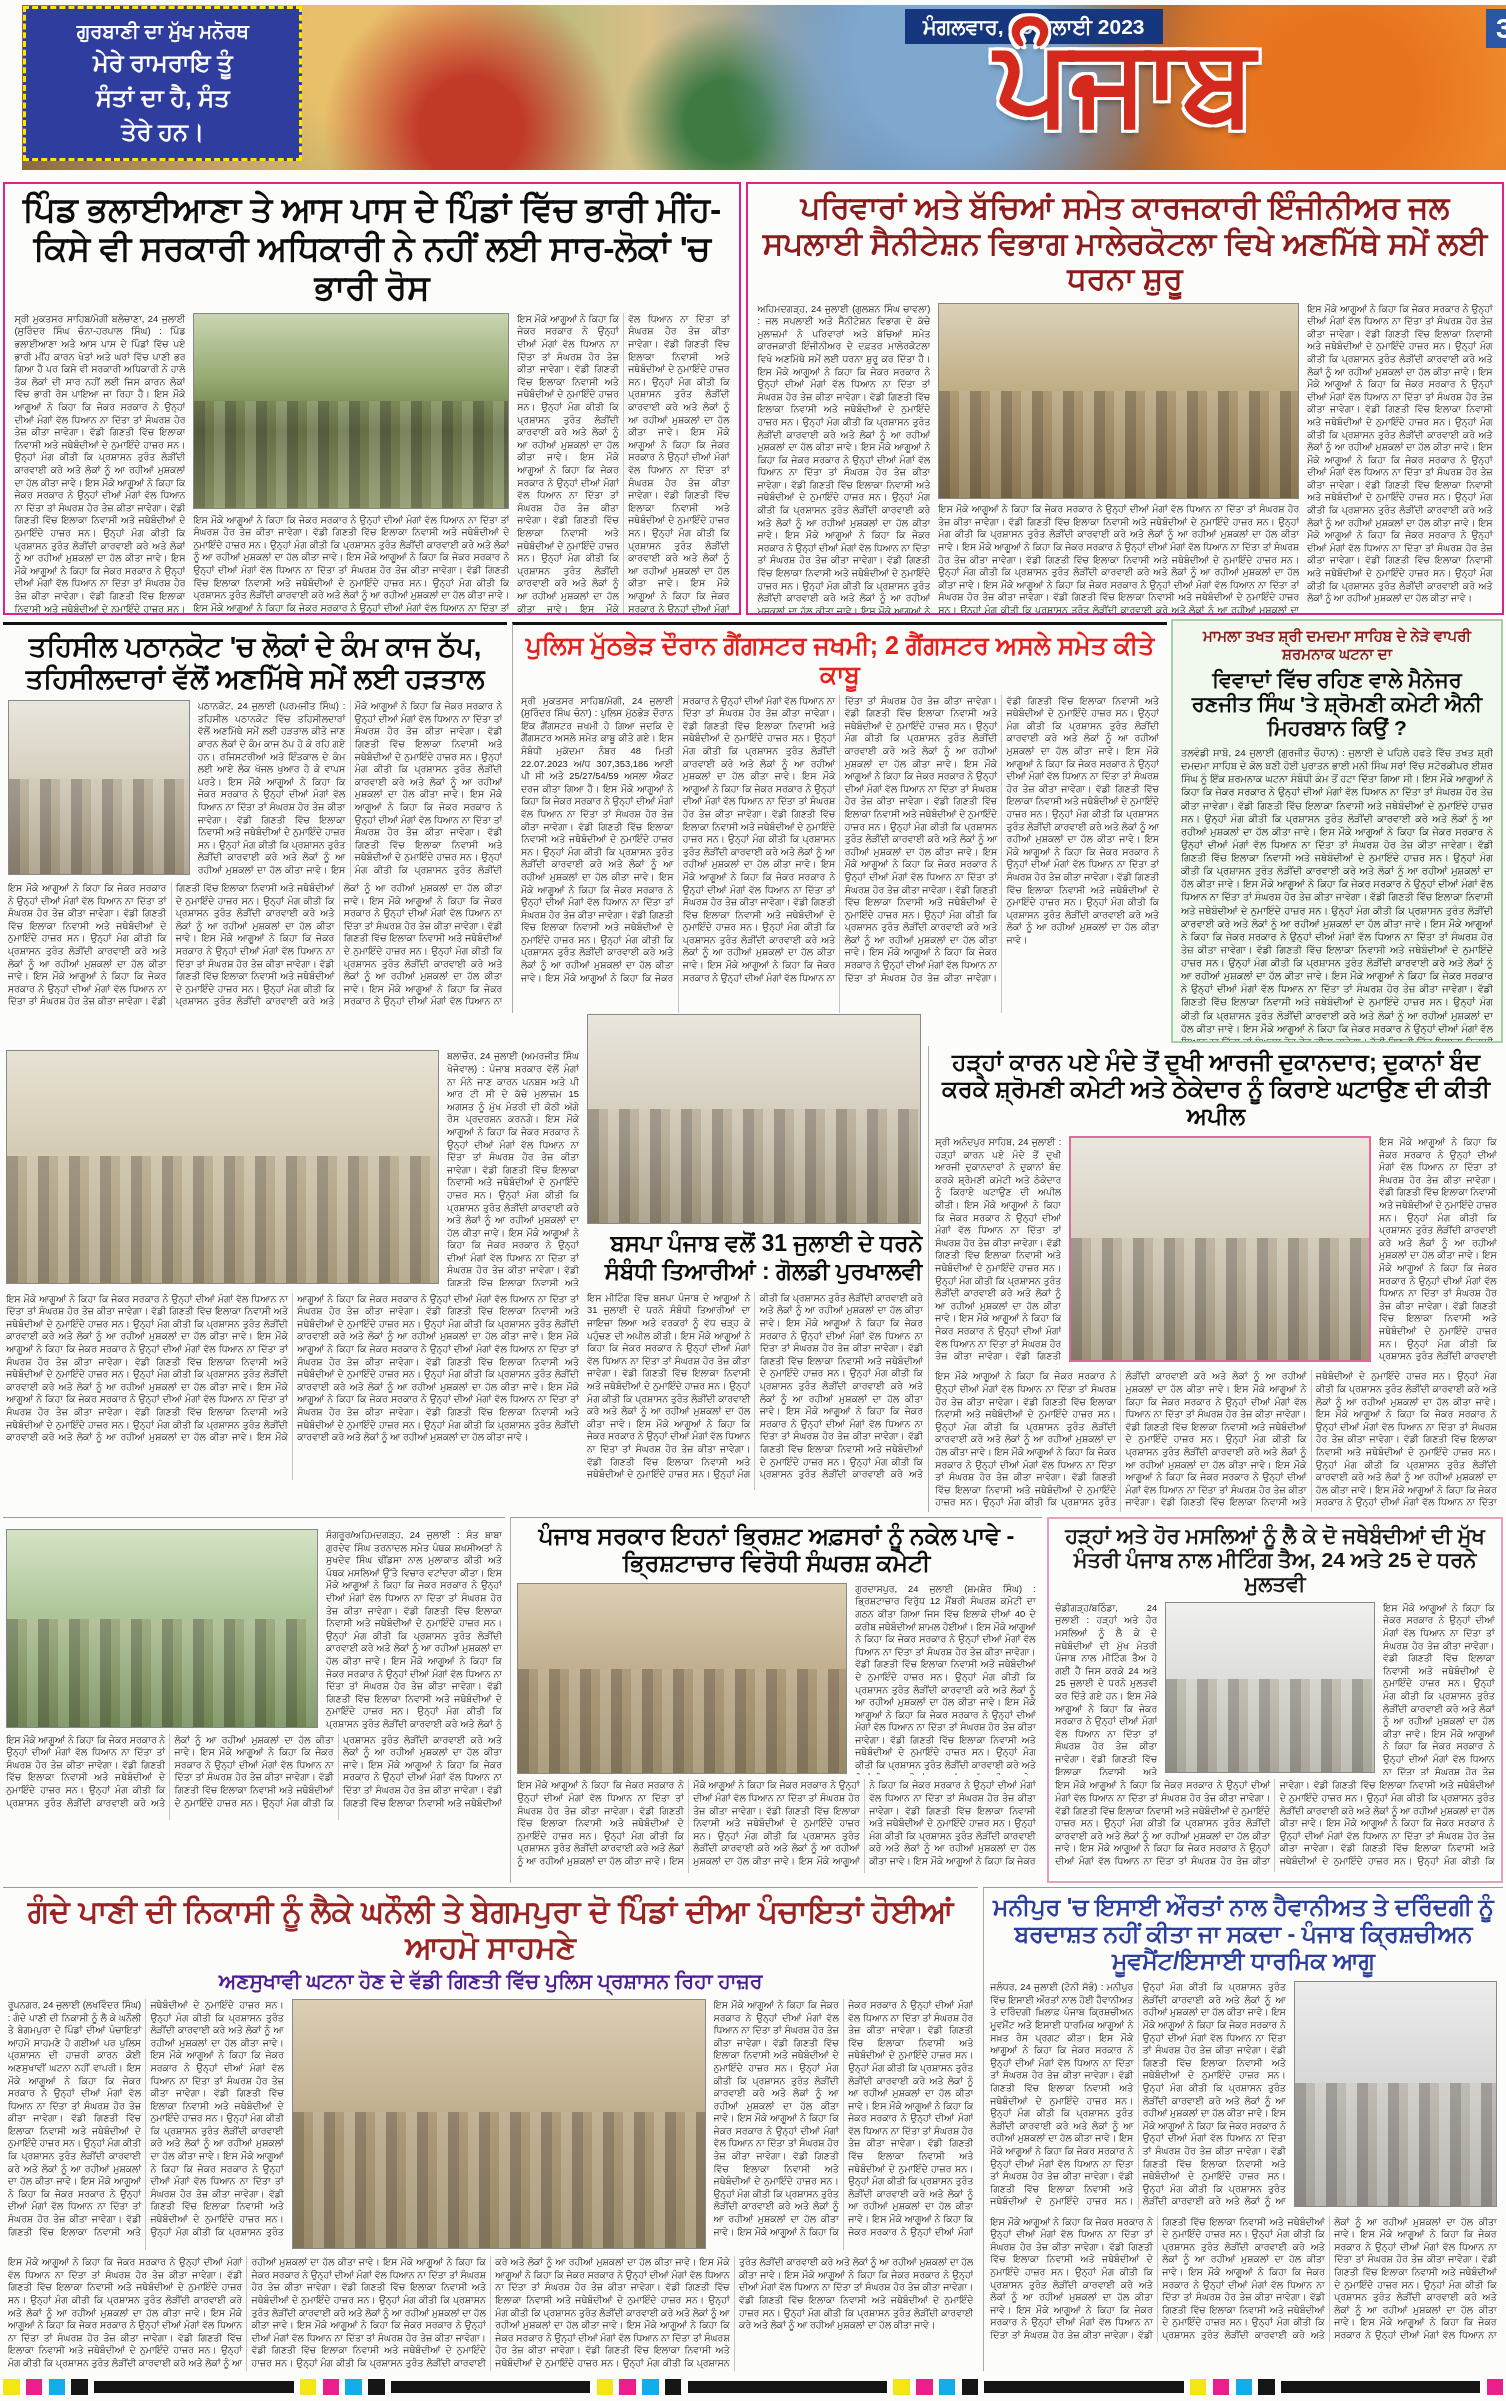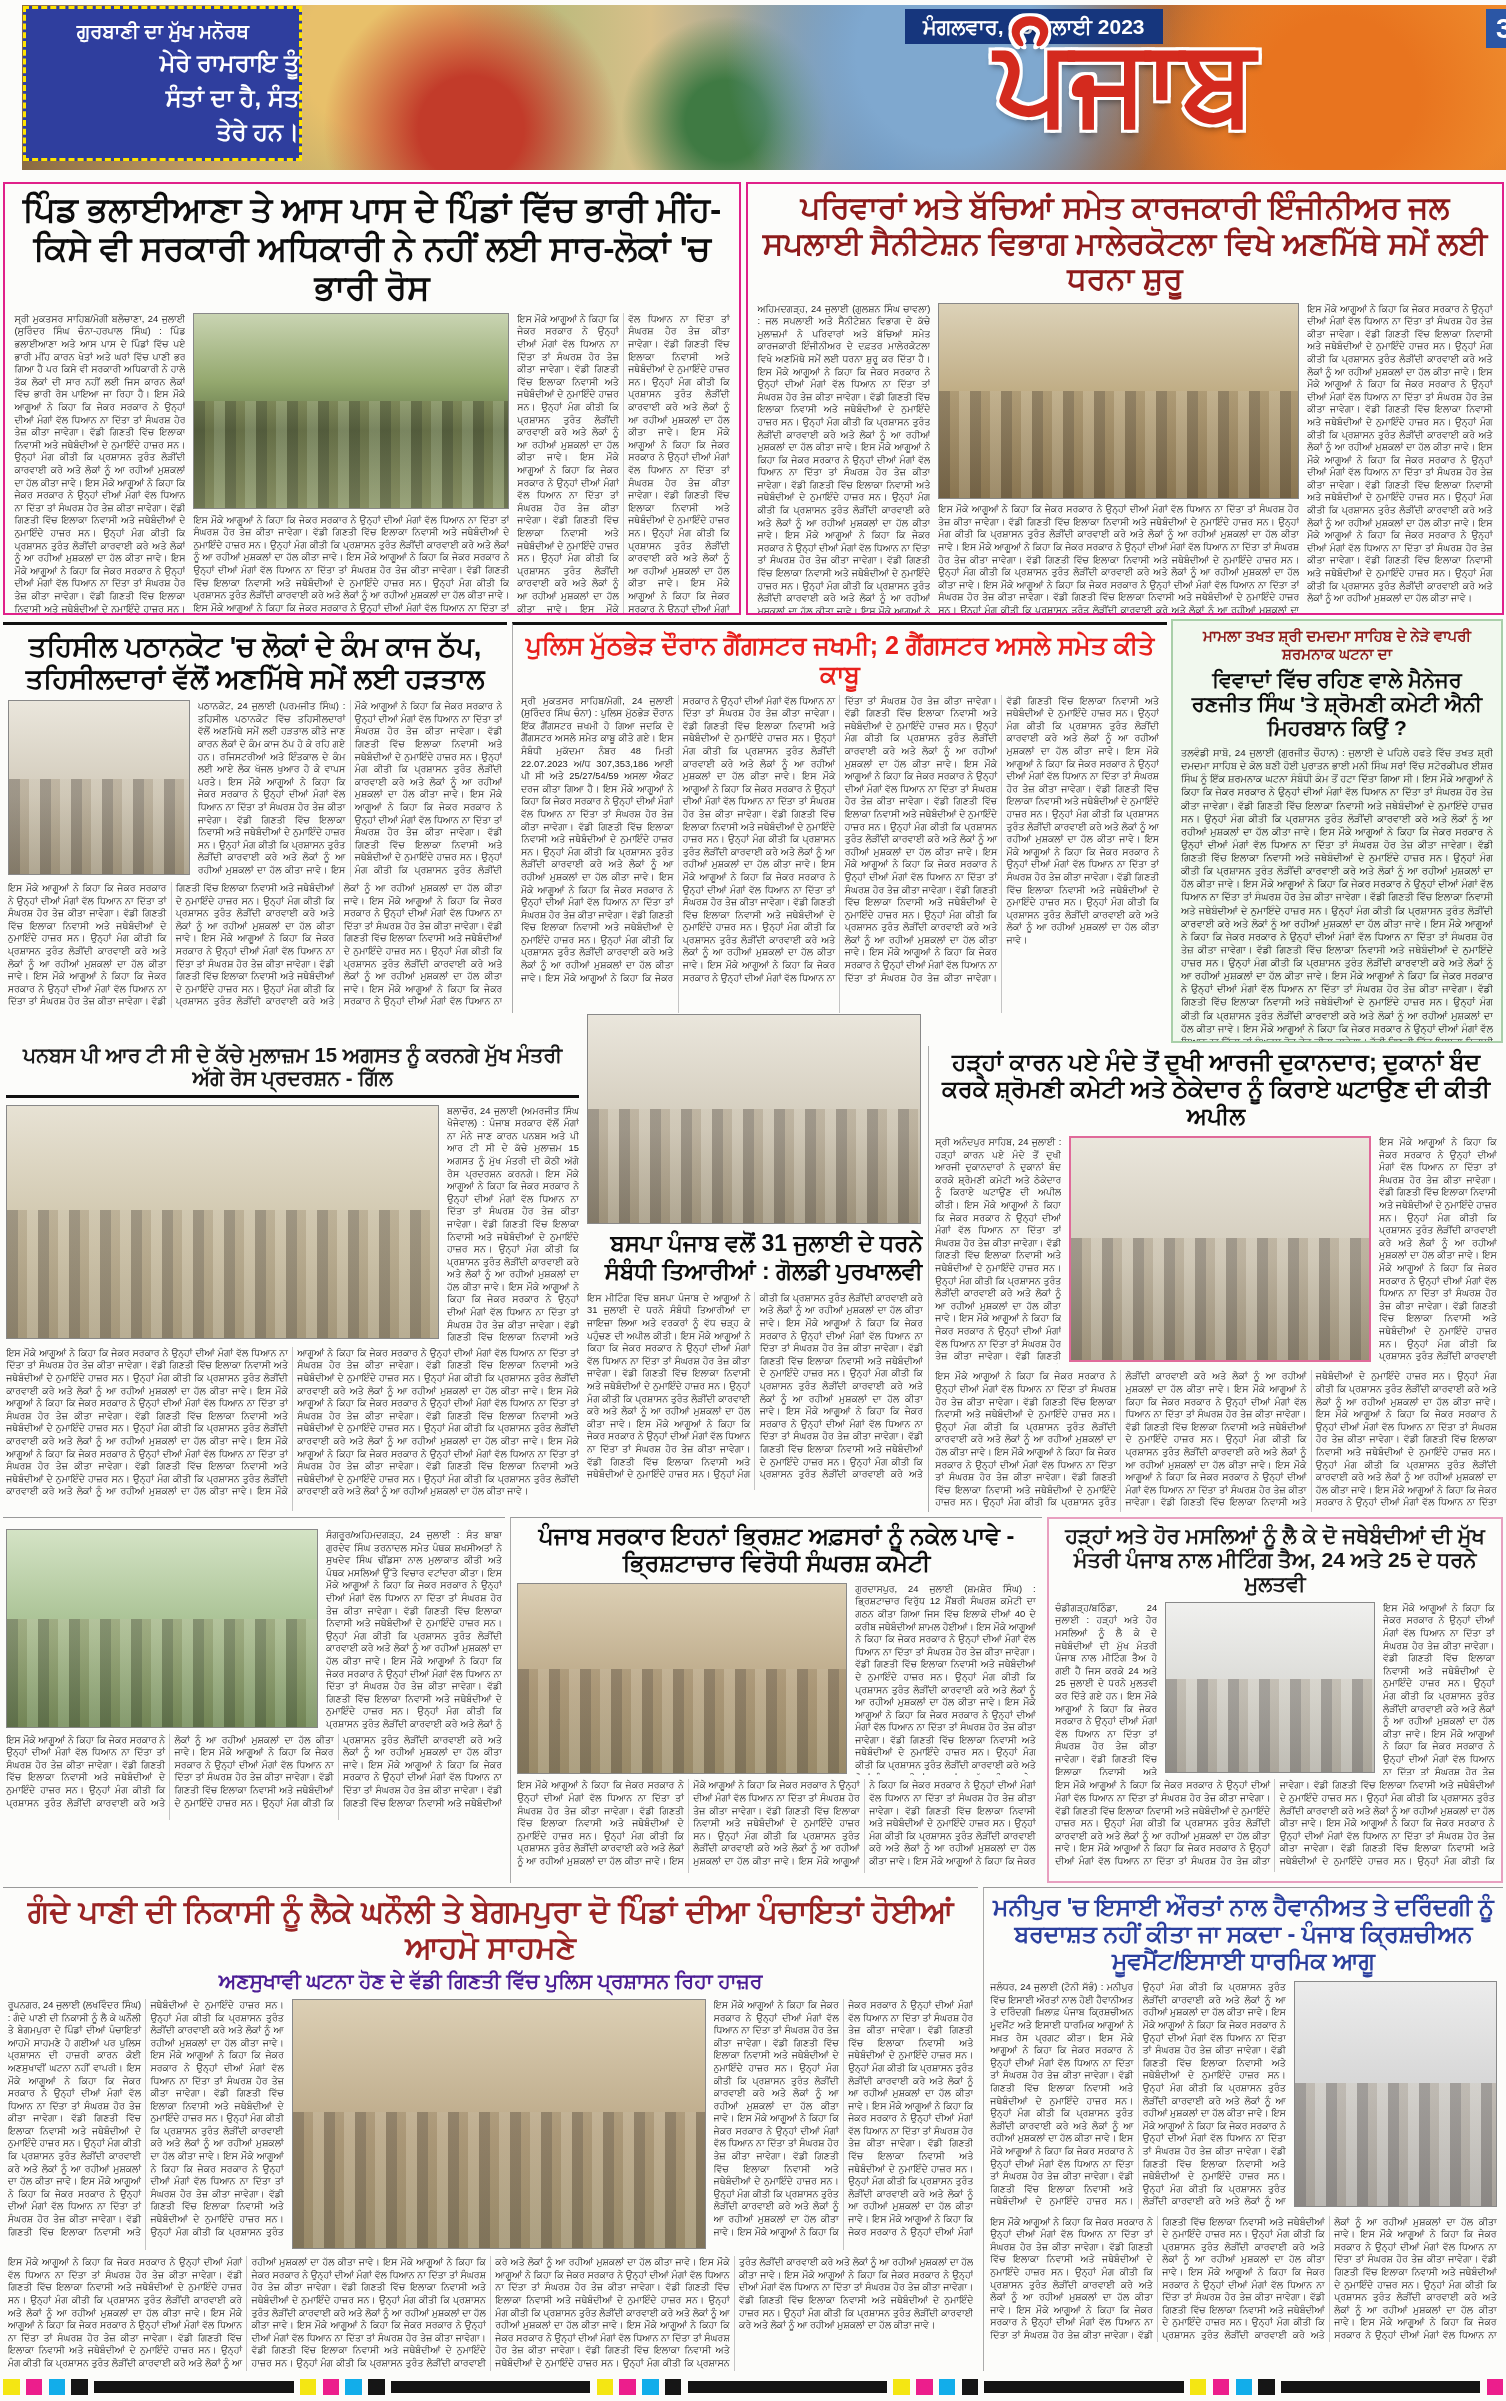--- a/index.html
+++ b/index.html
@@ -14,21 +14,21 @@
       radial-gradient(circle at 62% 30%, #7fa8cf 0 10%, rgba(127,168,207,0) 24%),
       radial-gradient(circle at 30% 75%, #c23b2a 0 5%, rgba(194,59,42,0) 14%),
       radial-gradient(circle at 47% 70%, #3f7a43 0 5%, rgba(63,122,67,0) 13%),
       radial-gradient(circle at 24% 30%, #e8c06a 0 7%, rgba(232,192,106,0) 16%),
       linear-gradient(90deg,#8a6a42 0%,#caa46a 14%,#9db46e 28%,#d8c08a 42%,#5a7fa8 58%,#96603c 72%,#e07a2c 86%,#c8571f 100%);
     overflow:hidden;margin-left:17px;}
   #motto-box{left:1.6px;top:1.6px;width:279px;height:155px;background:#2f3e9e;
     border:3.1px dashed #ffe400;box-sizing:border-box;color:#fff;text-align:center;
     display:flex;flex-direction:column;justify-content:center;gap:4.7px;}
   #motto-box .t{font-size:19.6px;font-weight:bold;}
-  #motto-box .l{font-size:24px;font-weight:bold;line-height:1.25;text-align:right;}
+  #motto-box .l{font-size:24px;font-weight:bold;line-height:1.25;}
   #pehredar{left:424px;top:38px;font-size:72px;font-weight:bold;color:#e8231f;line-height:1;
     text-shadow:-2.4px -2.4px 0 #fff,2.4px -2.4px 0 #fff,-2.4px 2.4px 0 #fff,2.4px 2.4px 0 #fff,0 3.1px 4.7px rgba(0,0,0,.35);}
   #punjab-logo{left:973px;top:6.3px;font-size:118px;font-weight:bold;color:#d42a1e;line-height:1.2;
     text-shadow:-3.1px -3.1px 0 #fff,3.1px -3.1px 0 #fff,-3.1px 3.1px 0 #fff,3.1px 3.1px 0 #fff,0 4.7px 6.3px rgba(0,0,0,.4);}
   #date-box{left:883px;top:4.7px;min-width:236px;height:35px;background:#16367d;color:#fff;
     font-size:21px;font-weight:bold;display:flex;align-items:center;justify-content:center;padding:0 11px;}
   #page-num{left:1464px;top:4.7px;width:36px;height:39px;background:#2b56a5;color:#fff;
     font-size:28px;font-weight:bold;display:flex;align-items:center;justify-content:center;}
   
   .article{box-sizing:border-box;overflow:hidden;}
@@ -156,21 +156,20 @@
 
   <div id="a-manager" class="abs article">
     <div class="kicker">ਮਾਮਲਾ ਤਖਤ ਸ਼੍ਰੀ ਦਮਦਮਾ ਸਾਹਿਬ ਦੇ ਨੇੜੇ ਵਾਪਰੀ ਸ਼ਰਮਨਾਕ ਘਟਨਾ ਦਾ</div>
     <div class="hl hl-s mt6">ਵਿਵਾਦਾਂ ਵਿੱਚ ਰਹਿਣ ਵਾਲੇ ਮੈਨੇਜਰ ਰਣਜੀਤ ਸਿੰਘ 'ਤੇ ਸ਼੍ਰੋਮਣੀ ਕਮੇਟੀ ਐਨੀ ਮਿਹਰਬਾਨ ਕਿਉਂ ?</div>
     <div class="body mt8" style="height:314px;font-size:9.8px;">
       <span>ਤਲਵੰਡੀ ਸਾਬੋ, 24 ਜੁਲਾਈ (ਗੁਰਜੀਤ ਚੌਹਾਨ) : ਜੁਲਾਈ ਦੇ ਪਹਿਲੇ ਹਫਤੇ ਵਿੱਚ ਤਖਤ ਸ਼੍ਰੀ ਦਮਦਮਾ ਸਾਹਿਬ ਦੇ ਕੋਲ ਬਣੀ ਹੋਈ ਪੁਰਾਤਨ ਭਾਈ ਮਨੀ ਸਿੰਘ ਸਰਾਂ ਵਿੱਚ ਸਟੋਰਕੀਪਰ ਈਸ਼ਰ ਸਿੰਘ ਨੂੰ ਇੱਕ ਸ਼ਰਮਨਾਕ ਘਟਨਾ ਸੰਬੰਧੀ ਕੰਮ ਤੋਂ ਹਟਾ ਦਿੱਤਾ ਗਿਆ ਸੀ। </span><span>ਇਸ ਮੌਕੇ ਆਗੂਆਂ ਨੇ ਕਿਹਾ ਕਿ ਜੇਕਰ ਸਰਕਾਰ ਨੇ ਉਨ੍ਹਾਂ ਦੀਆਂ ਮੰਗਾਂ ਵੱਲ ਧਿਆਨ ਨਾ ਦਿੱਤਾ ਤਾਂ ਸੰਘਰਸ਼ ਹੋਰ ਤੇਜ਼ ਕੀਤਾ ਜਾਵੇਗਾ। ਵੱਡੀ ਗਿਣਤੀ ਵਿੱਚ ਇਲਾਕਾ ਨਿਵਾਸੀ ਅਤੇ ਜਥੇਬੰਦੀਆਂ ਦੇ ਨੁਮਾਇੰਦੇ ਹਾਜ਼ਰ ਸਨ। ਉਨ੍ਹਾਂ ਮੰਗ ਕੀਤੀ ਕਿ ਪ੍ਰਸ਼ਾਸਨ ਤੁਰੰਤ ਲੋੜੀਂਦੀ ਕਾਰਵਾਈ ਕਰੇ ਅਤੇ ਲੋਕਾਂ ਨੂੰ ਆ ਰਹੀਆਂ ਮੁਸ਼ਕਲਾਂ ਦਾ ਹੱਲ ਕੀਤਾ ਜਾਵੇ। ਇਸ ਮੌਕੇ ਆਗੂਆਂ ਨੇ ਕਿਹਾ ਕਿ ਜੇਕਰ ਸਰਕਾਰ ਨੇ ਉਨ੍ਹਾਂ ਦੀਆਂ ਮੰਗਾਂ ਵੱਲ ਧਿਆਨ ਨਾ ਦਿੱਤਾ ਤਾਂ ਸੰਘਰਸ਼ ਹੋਰ ਤੇਜ਼ ਕੀਤਾ ਜਾਵੇਗਾ। ਵੱਡੀ ਗਿਣਤੀ ਵਿੱਚ ਇਲਾਕਾ ਨਿਵਾਸੀ ਅਤੇ ਜਥੇਬੰਦੀਆਂ ਦੇ ਨੁਮਾਇੰਦੇ ਹਾਜ਼ਰ ਸਨ। ਉਨ੍ਹਾਂ ਮੰਗ ਕੀਤੀ ਕਿ ਪ੍ਰਸ਼ਾਸਨ ਤੁਰੰਤ ਲੋੜੀਂਦੀ ਕਾਰਵਾਈ ਕਰੇ ਅਤੇ ਲੋਕਾਂ ਨੂੰ ਆ ਰਹੀਆਂ ਮੁਸ਼ਕਲਾਂ ਦਾ ਹੱਲ ਕੀਤਾ ਜਾਵੇ। ਇਸ ਮੌਕੇ ਆਗੂਆਂ ਨੇ ਕਿਹਾ ਕਿ ਜੇਕਰ ਸਰਕਾਰ ਨੇ ਉਨ੍ਹਾਂ ਦੀਆਂ ਮੰਗਾਂ ਵੱਲ ਧਿਆਨ ਨਾ ਦਿੱਤਾ ਤਾਂ ਸੰਘਰਸ਼ ਹੋਰ ਤੇਜ਼ ਕੀਤਾ ਜਾਵੇਗਾ। ਵੱਡੀ ਗਿਣਤੀ ਵਿੱਚ ਇਲਾਕਾ ਨਿਵਾਸੀ ਅਤੇ ਜਥੇਬੰਦੀਆਂ ਦੇ ਨੁਮਾਇੰਦੇ ਹਾਜ਼ਰ ਸਨ। ਉਨ੍ਹਾਂ ਮੰਗ ਕੀਤੀ ਕਿ ਪ੍ਰਸ਼ਾਸਨ ਤੁਰੰਤ ਲੋੜੀਂਦੀ ਕਾਰਵਾਈ ਕਰੇ ਅਤੇ ਲੋਕਾਂ ਨੂੰ ਆ ਰਹੀਆਂ ਮੁਸ਼ਕਲਾਂ ਦਾ ਹੱਲ ਕੀਤਾ ਜਾਵੇ। ਇਸ ਮੌਕੇ ਆਗੂਆਂ ਨੇ ਕਿਹਾ ਕਿ ਜੇਕਰ ਸਰਕਾਰ ਨੇ ਉਨ੍ਹਾਂ ਦੀਆਂ ਮੰਗਾਂ ਵੱਲ ਧਿਆਨ ਨਾ ਦਿੱਤਾ ਤਾਂ ਸੰਘਰਸ਼ ਹੋਰ ਤੇਜ਼ ਕੀਤਾ ਜਾਵੇਗਾ। ਵੱਡੀ ਗਿਣਤੀ ਵਿੱਚ ਇਲਾਕਾ ਨਿਵਾਸੀ ਅਤੇ ਜਥੇਬੰਦੀਆਂ ਦੇ ਨੁਮਾਇੰਦੇ ਹਾਜ਼ਰ ਸਨ। ਉਨ੍ਹਾਂ ਮੰਗ ਕੀਤੀ ਕਿ ਪ੍ਰਸ਼ਾਸਨ ਤੁਰੰਤ ਲੋੜੀਂਦੀ ਕਾਰਵਾਈ ਕਰੇ ਅਤੇ ਲੋਕਾਂ ਨੂੰ ਆ ਰਹੀਆਂ ਮੁਸ਼ਕਲਾਂ ਦਾ ਹੱਲ ਕੀਤਾ ਜਾਵੇ। ਇਸ ਮੌਕੇ ਆਗੂਆਂ ਨੇ ਕਿਹਾ ਕਿ ਜੇਕਰ ਸਰਕਾਰ ਨੇ ਉਨ੍ਹਾਂ ਦੀਆਂ ਮੰਗਾਂ ਵੱਲ ਧਿਆਨ ਨਾ ਦਿੱਤਾ ਤਾਂ ਸੰਘਰਸ਼ ਹੋਰ ਤੇਜ਼ ਕੀਤਾ ਜਾਵੇਗਾ। ਵੱਡੀ ਗਿਣਤੀ ਵਿੱਚ ਇਲਾਕਾ ਨਿਵਾਸੀ ਅਤੇ ਜਥੇਬੰਦੀਆਂ ਦੇ ਨੁਮਾਇੰਦੇ ਹਾਜ਼ਰ ਸਨ। ਉਨ੍ਹਾਂ ਮੰਗ ਕੀਤੀ ਕਿ ਪ੍ਰਸ਼ਾਸਨ ਤੁਰੰਤ ਲੋੜੀਂਦੀ ਕਾਰਵਾਈ ਕਰੇ ਅਤੇ ਲੋਕਾਂ ਨੂੰ ਆ ਰਹੀਆਂ ਮੁਸ਼ਕਲਾਂ ਦਾ ਹੱਲ ਕੀਤਾ ਜਾਵੇ। ਇਸ ਮੌਕੇ ਆਗੂਆਂ ਨੇ ਕਿਹਾ ਕਿ ਜੇਕਰ ਸਰਕਾਰ ਨੇ ਉਨ੍ਹਾਂ ਦੀਆਂ ਮੰਗਾਂ ਵੱਲ ਧਿਆਨ ਨਾ ਦਿੱਤਾ ਤਾਂ ਸੰਘਰਸ਼ ਹੋਰ ਤੇਜ਼ ਕੀਤਾ ਜਾਵੇਗਾ। ਵੱਡੀ ਗਿਣਤੀ ਵਿੱਚ ਇਲਾਕਾ ਨਿਵਾਸੀ ਅਤੇ ਜਥੇਬੰਦੀਆਂ ਦੇ ਨੁਮਾਇੰਦੇ ਹਾਜ਼ਰ ਸਨ। ਉਨ੍ਹਾਂ ਮੰਗ ਕੀਤੀ ਕਿ ਪ੍ਰਸ਼ਾਸਨ ਤੁਰੰਤ ਲੋੜੀਂਦੀ ਕਾਰਵਾਈ ਕਰੇ ਅਤੇ ਲੋਕਾਂ ਨੂੰ ਆ ਰਹੀਆਂ ਮੁਸ਼ਕਲਾਂ ਦਾ ਹੱਲ ਕੀਤਾ ਜਾਵੇ। </span>
     </div>
   </div>
 
   <div id="a-prtc" class="abs article">
-    <div class="hl" style="font-size:20.4px;border-bottom:3.1px solid #111;padding-bottom:4.7px;">ਪਨਬਸ ਪੀ ਆਰ ਟੀ ਸੀ ਦੇ ਕੱਚੇ ਮੁਲਾਜ਼ਮ 15 ਅਗਸਤ ਨੂੰ ਕਰਨਗੇ ਮੁੱਖ ਮੰਤਰੀ ਅੱਗੇ ਰੋਸ ਪ੍ਰਦਰਸ਼ਨ - ਗਿੱਲ</div>
     <div class="row mt8" style="height:236px;">
       <div class="photo ph-hall ph-people" style="width:433px;height:234px;"></div>
       <div class="body" style="flex:1;">
         <span>ਬਲਾਚੌਰ, 24 ਜੁਲਾਈ (ਅਮਰਜੀਤ ਸਿੰਘ ਖੋਜੇਵਾਲ) : ਪੰਜਾਬ ਸਰਕਾਰ ਵੱਲੋਂ ਮੰਗਾਂ ਨਾ ਮੰਨੇ ਜਾਣ ਕਾਰਨ ਪਨਬਸ ਅਤੇ ਪੀ ਆਰ ਟੀ ਸੀ ਦੇ ਕੱਚੇ ਮੁਲਾਜ਼ਮ 15 ਅਗਸਤ ਨੂੰ ਮੁੱਖ ਮੰਤਰੀ ਦੀ ਕੋਠੀ ਅੱਗੇ ਰੋਸ ਪ੍ਰਦਰਸ਼ਨ ਕਰਨਗੇ। </span><span>ਇਸ ਮੌਕੇ ਆਗੂਆਂ ਨੇ ਕਿਹਾ ਕਿ ਜੇਕਰ ਸਰਕਾਰ ਨੇ ਉਨ੍ਹਾਂ ਦੀਆਂ ਮੰਗਾਂ ਵੱਲ ਧਿਆਨ ਨਾ ਦਿੱਤਾ ਤਾਂ ਸੰਘਰਸ਼ ਹੋਰ ਤੇਜ਼ ਕੀਤਾ ਜਾਵੇਗਾ। ਵੱਡੀ ਗਿਣਤੀ ਵਿੱਚ ਇਲਾਕਾ ਨਿਵਾਸੀ ਅਤੇ ਜਥੇਬੰਦੀਆਂ ਦੇ ਨੁਮਾਇੰਦੇ ਹਾਜ਼ਰ ਸਨ। ਉਨ੍ਹਾਂ ਮੰਗ ਕੀਤੀ ਕਿ ਪ੍ਰਸ਼ਾਸਨ ਤੁਰੰਤ ਲੋੜੀਂਦੀ ਕਾਰਵਾਈ ਕਰੇ ਅਤੇ ਲੋਕਾਂ ਨੂੰ ਆ ਰਹੀਆਂ ਮੁਸ਼ਕਲਾਂ ਦਾ ਹੱਲ ਕੀਤਾ ਜਾਵੇ। ਇਸ ਮੌਕੇ ਆਗੂਆਂ ਨੇ ਕਿਹਾ ਕਿ ਜੇਕਰ ਸਰਕਾਰ ਨੇ ਉਨ੍ਹਾਂ ਦੀਆਂ ਮੰਗਾਂ ਵੱਲ ਧਿਆਨ ਨਾ ਦਿੱਤਾ ਤਾਂ ਸੰਘਰਸ਼ ਹੋਰ ਤੇਜ਼ ਕੀਤਾ ਜਾਵੇਗਾ। ਵੱਡੀ ਗਿਣਤੀ ਵਿੱਚ ਇਲਾਕਾ ਨਿਵਾਸੀ ਅਤੇ ਜਥੇਬੰਦੀਆਂ ਦੇ ਨੁਮਾਇੰਦੇ ਹਾਜ਼ਰ ਸਨ। ਉਨ੍ਹਾਂ ਮੰਗ ਕੀਤੀ ਕਿ ਪ੍ਰਸ਼ਾਸਨ ਤੁਰੰਤ ਲੋੜੀਂਦੀ ਕਾਰਵਾਈ ਕਰੇ ਅਤੇ ਲੋਕਾਂ ਨੂੰ ਆ ਰਹੀਆਂ ਮੁਸ਼ਕਲਾਂ ਦਾ ਹੱਲ ਕੀਤਾ ਜਾਵੇ। </span>
       </div>
     </div>
     <div class="body cols2 mt8" style="height:187px;">
       <span>ਇਸ ਮੌਕੇ ਆਗੂਆਂ ਨੇ ਕਿਹਾ ਕਿ ਜੇਕਰ ਸਰਕਾਰ ਨੇ ਉਨ੍ਹਾਂ ਦੀਆਂ ਮੰਗਾਂ ਵੱਲ ਧਿਆਨ ਨਾ ਦਿੱਤਾ ਤਾਂ ਸੰਘਰਸ਼ ਹੋਰ ਤੇਜ਼ ਕੀਤਾ ਜਾਵੇਗਾ। ਵੱਡੀ ਗਿਣਤੀ ਵਿੱਚ ਇਲਾਕਾ ਨਿਵਾਸੀ ਅਤੇ ਜਥੇਬੰਦੀਆਂ ਦੇ ਨੁਮਾਇੰਦੇ ਹਾਜ਼ਰ ਸਨ। ਉਨ੍ਹਾਂ ਮੰਗ ਕੀਤੀ ਕਿ ਪ੍ਰਸ਼ਾਸਨ ਤੁਰੰਤ ਲੋੜੀਂਦੀ ਕਾਰਵਾਈ ਕਰੇ ਅਤੇ ਲੋਕਾਂ ਨੂੰ ਆ ਰਹੀਆਂ ਮੁਸ਼ਕਲਾਂ ਦਾ ਹੱਲ ਕੀਤਾ ਜਾਵੇ। ਇਸ ਮੌਕੇ ਆਗੂਆਂ ਨੇ ਕਿਹਾ ਕਿ ਜੇਕਰ ਸਰਕਾਰ ਨੇ ਉਨ੍ਹਾਂ ਦੀਆਂ ਮੰਗਾਂ ਵੱਲ ਧਿਆਨ ਨਾ ਦਿੱਤਾ ਤਾਂ ਸੰਘਰਸ਼ ਹੋਰ ਤੇਜ਼ ਕੀਤਾ ਜਾਵੇਗਾ। ਵੱਡੀ ਗਿਣਤੀ ਵਿੱਚ ਇਲਾਕਾ ਨਿਵਾਸੀ ਅਤੇ ਜਥੇਬੰਦੀਆਂ ਦੇ ਨੁਮਾਇੰਦੇ ਹਾਜ਼ਰ ਸਨ। ਉਨ੍ਹਾਂ ਮੰਗ ਕੀਤੀ ਕਿ ਪ੍ਰਸ਼ਾਸਨ ਤੁਰੰਤ ਲੋੜੀਂਦੀ ਕਾਰਵਾਈ ਕਰੇ ਅਤੇ ਲੋਕਾਂ ਨੂੰ ਆ ਰਹੀਆਂ ਮੁਸ਼ਕਲਾਂ ਦਾ ਹੱਲ ਕੀਤਾ ਜਾਵੇ। ਇਸ ਮੌਕੇ ਆਗੂਆਂ ਨੇ ਕਿਹਾ ਕਿ ਜੇਕਰ ਸਰਕਾਰ ਨੇ ਉਨ੍ਹਾਂ ਦੀਆਂ ਮੰਗਾਂ ਵੱਲ ਧਿਆਨ ਨਾ ਦਿੱਤਾ ਤਾਂ ਸੰਘਰਸ਼ ਹੋਰ ਤੇਜ਼ ਕੀਤਾ ਜਾਵੇਗਾ। ਵੱਡੀ ਗਿਣਤੀ ਵਿੱਚ ਇਲਾਕਾ ਨਿਵਾਸੀ ਅਤੇ ਜਥੇਬੰਦੀਆਂ ਦੇ ਨੁਮਾਇੰਦੇ ਹਾਜ਼ਰ ਸਨ। ਉਨ੍ਹਾਂ ਮੰਗ ਕੀਤੀ ਕਿ ਪ੍ਰਸ਼ਾਸਨ ਤੁਰੰਤ ਲੋੜੀਂਦੀ ਕਾਰਵਾਈ ਕਰੇ ਅਤੇ ਲੋਕਾਂ ਨੂੰ ਆ ਰਹੀਆਂ ਮੁਸ਼ਕਲਾਂ ਦਾ ਹੱਲ ਕੀਤਾ ਜਾਵੇ। ਇਸ ਮੌਕੇ ਆਗੂਆਂ ਨੇ ਕਿਹਾ ਕਿ ਜੇਕਰ ਸਰਕਾਰ ਨੇ ਉਨ੍ਹਾਂ ਦੀਆਂ ਮੰਗਾਂ ਵੱਲ ਧਿਆਨ ਨਾ ਦਿੱਤਾ ਤਾਂ ਸੰਘਰਸ਼ ਹੋਰ ਤੇਜ਼ ਕੀਤਾ ਜਾਵੇਗਾ। ਵੱਡੀ ਗਿਣਤੀ ਵਿੱਚ ਇਲਾਕਾ ਨਿਵਾਸੀ ਅਤੇ ਜਥੇਬੰਦੀਆਂ ਦੇ ਨੁਮਾਇੰਦੇ ਹਾਜ਼ਰ ਸਨ। ਉਨ੍ਹਾਂ ਮੰਗ ਕੀਤੀ ਕਿ ਪ੍ਰਸ਼ਾਸਨ ਤੁਰੰਤ ਲੋੜੀਂਦੀ ਕਾਰਵਾਈ ਕਰੇ ਅਤੇ ਲੋਕਾਂ ਨੂੰ ਆ ਰਹੀਆਂ ਮੁਸ਼ਕਲਾਂ ਦਾ ਹੱਲ ਕੀਤਾ ਜਾਵੇ। ਇਸ ਮੌਕੇ ਆਗੂਆਂ ਨੇ ਕਿਹਾ ਕਿ ਜੇਕਰ ਸਰਕਾਰ ਨੇ ਉਨ੍ਹਾਂ ਦੀਆਂ ਮੰਗਾਂ ਵੱਲ ਧਿਆਨ ਨਾ ਦਿੱਤਾ ਤਾਂ ਸੰਘਰਸ਼ ਹੋਰ ਤੇਜ਼ ਕੀਤਾ ਜਾਵੇਗਾ। ਵੱਡੀ ਗਿਣਤੀ ਵਿੱਚ ਇਲਾਕਾ ਨਿਵਾਸੀ ਅਤੇ ਜਥੇਬੰਦੀਆਂ ਦੇ ਨੁਮਾਇੰਦੇ ਹਾਜ਼ਰ ਸਨ। ਉਨ੍ਹਾਂ ਮੰਗ ਕੀਤੀ ਕਿ ਪ੍ਰਸ਼ਾਸਨ ਤੁਰੰਤ ਲੋੜੀਂਦੀ ਕਾਰਵਾਈ ਕਰੇ ਅਤੇ ਲੋਕਾਂ ਨੂੰ ਆ ਰਹੀਆਂ ਮੁਸ਼ਕਲਾਂ ਦਾ ਹੱਲ ਕੀਤਾ ਜਾਵੇ। ਇਸ ਮੌਕੇ ਆਗੂਆਂ ਨੇ ਕਿਹਾ ਕਿ ਜੇਕਰ ਸਰਕਾਰ ਨੇ ਉਨ੍ਹਾਂ ਦੀਆਂ ਮੰਗਾਂ ਵੱਲ ਧਿਆਨ ਨਾ ਦਿੱਤਾ ਤਾਂ ਸੰਘਰਸ਼ ਹੋਰ ਤੇਜ਼ ਕੀਤਾ ਜਾਵੇਗਾ। ਵੱਡੀ ਗਿਣਤੀ ਵਿੱਚ ਇਲਾਕਾ ਨਿਵਾਸੀ ਅਤੇ ਜਥੇਬੰਦੀਆਂ ਦੇ ਨੁਮਾਇੰਦੇ ਹਾਜ਼ਰ ਸਨ। ਉਨ੍ਹਾਂ ਮੰਗ ਕੀਤੀ ਕਿ ਪ੍ਰਸ਼ਾਸਨ ਤੁਰੰਤ ਲੋੜੀਂਦੀ ਕਾਰਵਾਈ ਕਰੇ ਅਤੇ ਲੋਕਾਂ ਨੂੰ ਆ ਰਹੀਆਂ ਮੁਸ਼ਕਲਾਂ ਦਾ ਹੱਲ ਕੀਤਾ ਜਾਵੇ। </span>
     </div>
   </div>

